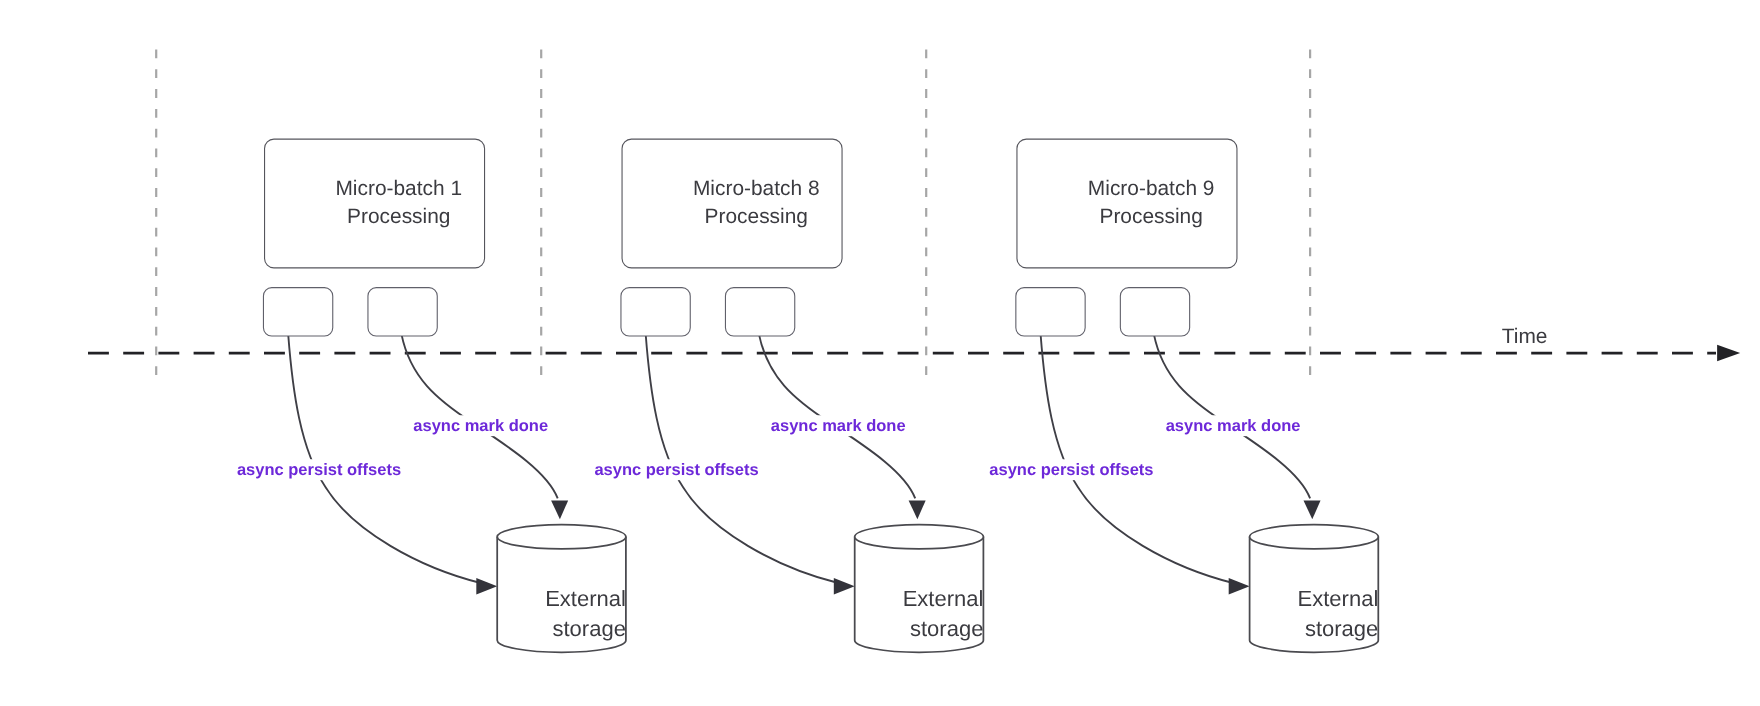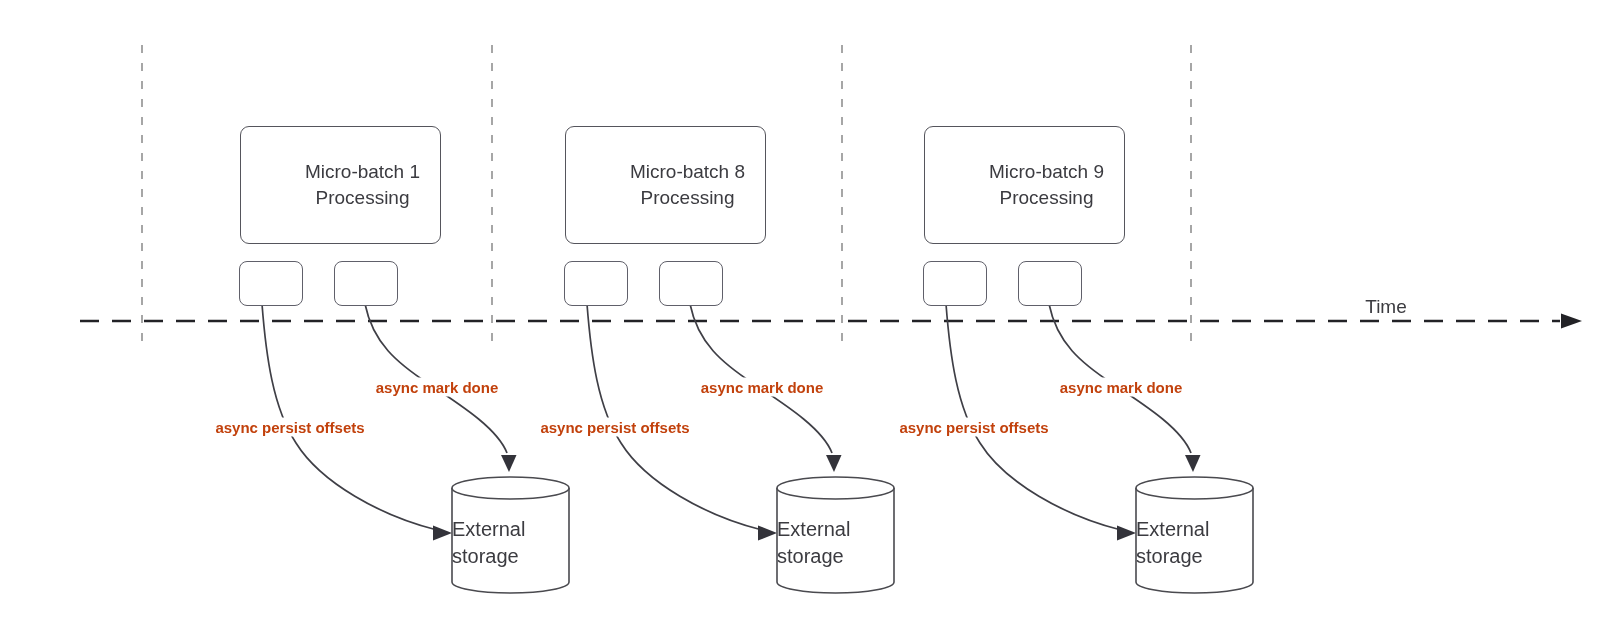--- a/index.html
+++ b/index.html
@@ -13,25 +13,25 @@
     border:1.6px solid #55555c;border-radius:9px;background:#ffffff;
     display:flex;flex-direction:column;align-items:center;justify-content:center;
     font-size:19px;line-height:26px;color:#3b3b40;text-align:center;padding-left:44px;
   }
   .smallbox{
     position:absolute;top:261px;width:62px;height:43px;
     border:1.6px solid #60606a;border-radius:8px;background:#ffffff;
   }
   .alabel{
     position:absolute;transform:translate(-50%,-50%);
-    font-weight:bold;font-size:15px;color:#c2410c;background:#ffffff;
+    font-weight:bold;font-size:15px;color:#6d28d9;background:#ffffff;
     padding:1px 3px;white-space:nowrap;
   }
   .cyltext{
-    position:absolute;top:516px;width:117px;text-align:left;
+    position:absolute;top:532px;width:117px;text-align:right;
     font-size:20px;line-height:27px;color:#3b3b40;
   }
   .timelabel{
     position:absolute;left:1386px;top:267px;transform:translate(-50%,-50%);
     font-size:19px;color:#3b3b40;margin-top:40px;
   }
   
   .s1 .bigbox{left:240px}.s1 .sba{left:239px}.s1 .sbb{left:334px}
   .s1 .persist{left:290px;top:427px}.s1 .mark{left:437px;top:387px}.s1 .cyltext{left:452px}
   .s2 .bigbox{left:565px}.s2 .sba{left:564px}.s2 .sbb{left:659px}

